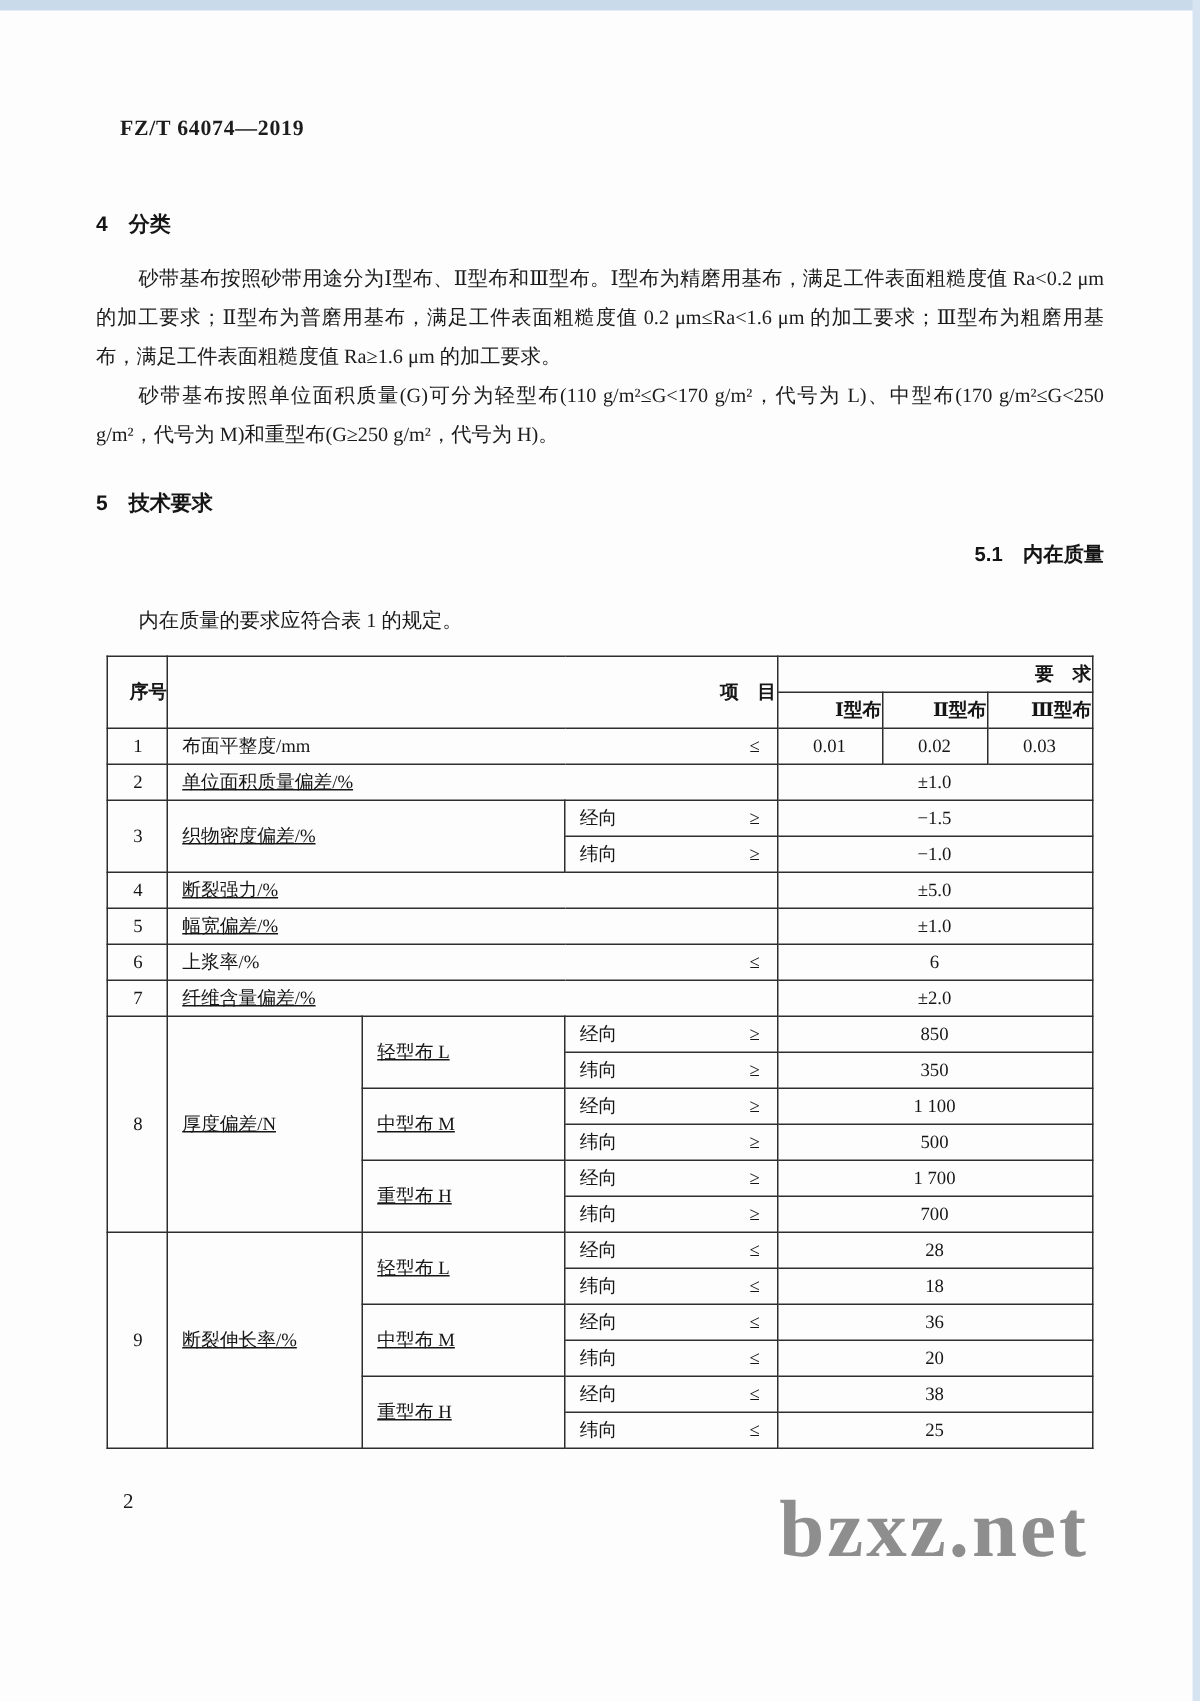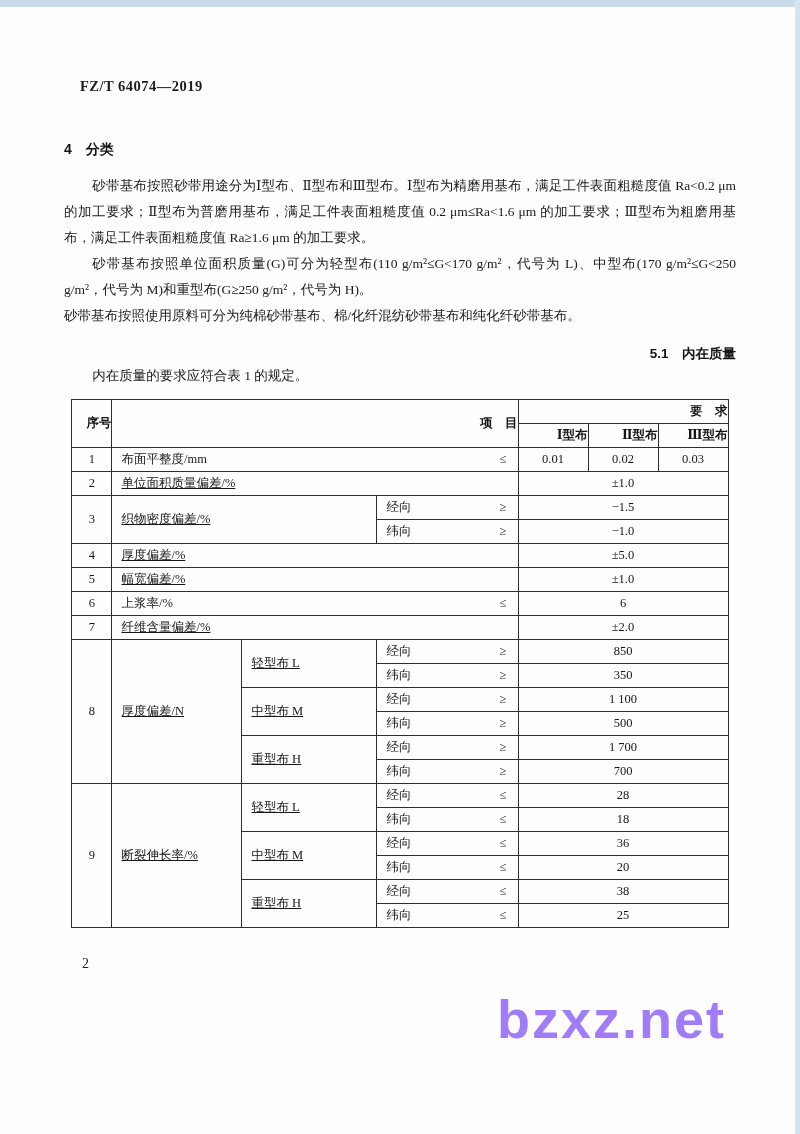--- a/index.html
+++ b/index.html
@@ -28,21 +28,21 @@
   .h4  { margin-top: 46px; }
   .h5  { margin-top: 24px; }
   .h51 { margin-top: 16px; font-size: 13.5px; text-align: right; }
 
   .para {
     font-size: 13.5px; line-height: 26px; margin: 0;
     text-align: justify; color: #1b1b1b;
   }
   .indent  { text-indent: 2.1em; }
   .p-first { margin-top: 14px; }
-  .p51     { margin-top: 0; }
+  .p51     { margin-top: 22px; }
 
   .tcaption {
     margin-top: 14px; text-align: center;
     font-family: "Liberation Sans", "DejaVu Sans", sans-serif;
     font-weight: bold; font-size: 13.5px; color: #151515;
   }
 
   table.t1 {
     border-collapse: collapse;
     table-layout: fixed;
@@ -65,46 +65,46 @@
     display: flex; justify-content: space-between; align-items: center;
     padding: 0 11px 0 9px;
   }
   .hdr { text-align: right; font-weight: bold; }
 
   .page-num { margin: 28px 0 0 18px; font-size: 14px; }
 
   .watermark {
     position: absolute;
     right: 74px; top: 988px;
-    font-family: Liberation Sans, sans-serif;
+    font-family: Liberation Serif, serif;
     font-weight: bold;
     font-size: 54px;
-    color: #8b5cf6;
+    color: #737373;
     opacity: 0.8;
     letter-spacing: 2px;
     z-index: 5;
     pointer-events: none;
   }
 </style>
 </head>
 <body>
 
 <div class="scan-top"></div>
 <div class="scan-right"></div>
 
 <div class="content">
 
   <div class="doc-number">FZ/T 64074—2019</div>
 
   <div class="heading h4">4　分类</div>
 
   <p class="para indent p-first">砂带基布按照砂带用途分为Ⅰ型布、Ⅱ型布和Ⅲ型布。Ⅰ型布为精磨用基布，满足工件表面粗糙度值 Ra&lt;0.2 μm 的加工要求；Ⅱ型布为普磨用基布，满足工件表面粗糙度值 0.2 μm≤Ra&lt;1.6 μm 的加工要求；Ⅲ型布为粗磨用基布，满足工件表面粗糙度值 Ra≥1.6 μm 的加工要求。</p>
   <p class="para indent">砂带基布按照单位面积质量(G)可分为轻型布(110 g/m²≤G&lt;170 g/m²，代号为 L)、中型布(170 g/m²≤G&lt;250 g/m²，代号为 M)和重型布(G≥250 g/m²，代号为 H)。</p>
-  <p class="para">砂带基布按照使用原料可分为纯棉砂带基布、棉/化纤混纺砂带基布和纯化纤砂带基布。</p>
-
+
+  <div class="heading h5">5　技术要求</div>
   <div class="heading h51">5.1　内在质量</div>
 
   <p class="para indent p51">内在质量的要求应符合表 1 的规定。</p>
 
 
   <table class="t1">
     <colgroup>
       <col style="width:40px">
         <col style="width:130px">
         <col style="width:135px">
@@ -161,21 +161,21 @@
         <div class="split">
           <span>纬向</span>
           <span>≥</span>
         </div>
       </td>
       <td colspan="3" class="c-center">−1.0</td>
     </tr>
 
     <tr>
       <td class="c-center">4</td>
-      <td colspan="3" class="c-left">厚度偏差/%</td>
+      <td colspan="3" class="c-left">断裂强力/%</td>
       <td colspan="3" class="c-center">±5.0</td>
     </tr>
 
     <tr>
       <td class="c-center">5</td>
       <td colspan="3" class="c-left">幅宽偏差/%</td>
       <td colspan="3" class="c-center">±1.0</td>
     </tr>
 
     <tr>

